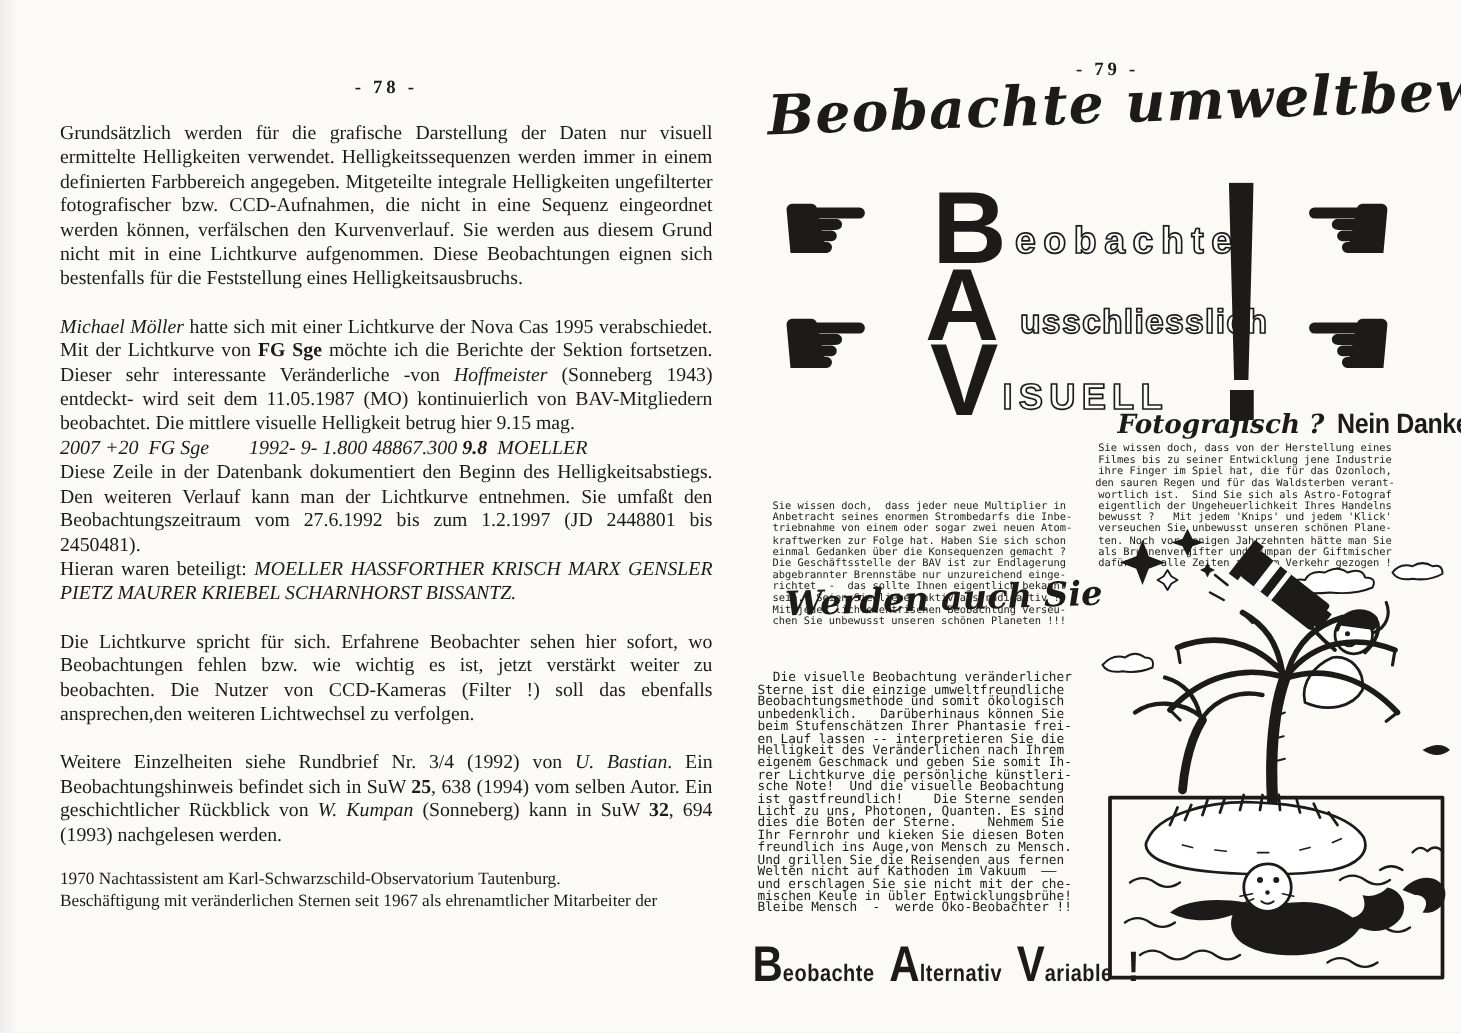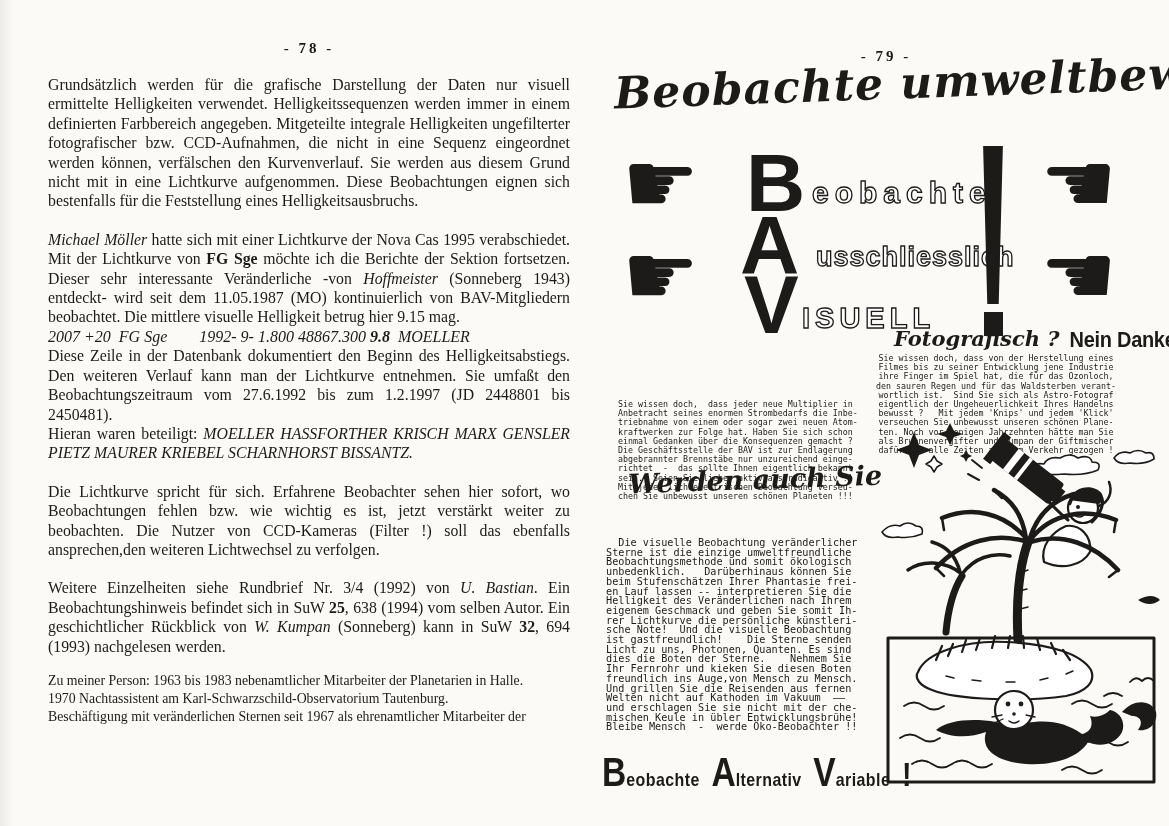--- a/index.html
+++ b/index.html
@@ -4,21 +4,21 @@
 <style>
   :root{ --ink:#1c1b19; --paper:#fbfaf7; }
   *{ margin:0; padding:0; box-sizing:border-box; }
   html,body{ width:1169px; height:826px; }
   body{ background:#eceae6; font-family:"Liberation Serif", serif; color:var(--ink); overflow:hidden; }
   .sheet{ position:relative; width:1169px; height:826px; background:var(--paper);
           background-image:linear-gradient(90deg, rgba(0,0,0,.06) 0, rgba(0,0,0,0) 14px); }
   .page{ position:absolute; top:0; height:826px; }
   
   .page-left{ left:48px; width:522px; }
-  .pageno{ text-align:center; font-size:15px; letter-spacing:3px; font-weight:bold; margin-top:40px; }
+  .pageno{ text-align:center; font-size:15px; letter-spacing:3px; font-weight:bold; margin-top:62px; }
   .body-p{ font-size:15.8px; line-height:19.4px; text-align:justify; }
   .mt{ margin-top:19px; }
   .p1{ margin-top:18px; }
   .dataline{ font-size:16px; line-height:19.4px; font-style:italic; white-space:pre-wrap; }
   .dataline b{ font-weight:bold; }
   .bio{ margin-top:16px; font-size:13.8px; line-height:18px; }
   .bio-last{ display:flex; justify-content:space-between; align-items:baseline; }
   .sig{ font-size:19.5px; letter-spacing:.5px; padding-right:6px; }
   
   .page-right{ left:588px; width:581px; font-family:"Liberation Sans", sans-serif; }
@@ -76,21 +76,20 @@
 
     <p class="body-p">Diese Zeile in der Datenbank dokumentiert den Beginn des Helligkeitsabstiegs. Den weiteren Verlauf  kann man der Lichtkurve entnehmen. Sie umfaßt den Beobachtungszeitraum vom 27.6.1992 bis zum  1.2.1997 (JD 2448801 bis 2450481).</p>
 
     <p class="body-p"><span>Hieran waren beteiligt: </span><i>MOELLER HASSFORTHER KRISCH MARX GENSLER PIETZ MAURER KRIEBEL SCHARNHORST BISSANTZ.</i></p>
 
     <p class="body-p mt">Die Lichtkurve spricht für sich. Erfahrene Beobachter sehen hier sofort, wo Beobachtungen fehlen bzw. wie wichtig es ist, jetzt verstärkt weiter zu beobachten. Die Nutzer von CCD-Kameras (Filter !) soll das ebenfalls ansprechen,den weiteren Lichtwechsel zu verfolgen.</p>
 
     <p class="body-p mt"><span>Weitere Einzelheiten siehe Rundbrief  Nr. 3/4 (1992) von </span><i>U. Bastian</i><span>. Ein Beobachtungshinweis befindet sich in SuW </span><b>25</b><span>, 638 (1994) vom selben Autor. Ein geschichtlicher Rückblick von </span><i>W. Kumpan</i><span> (Sonneberg) kann in SuW </span><b>32</b><span>, 694 (1993) nachgelesen werden.</span></p>
 
     <div class="bio">
-      <div>Zu meiner Person: 1963 bis 1983 nebenamtlicher Mitarbeiter der Planetarien in Halle.</div>
       <div>1970 Nachtassistent am Karl-Schwarzschild-Observatorium Tautenburg.</div>
       <div>Beschäftigung mit veränderlichen Sternen seit 1967 als ehrenamtlicher Mitarbeiter der</div>
     </div>
   </section>
 
   <section class="page page-right">
     <div class="abs pageno-r">- 79 -</div>
     <div class="abs big-title">Beobachte umweltbewusst!</div>
 
     <div class="abs hand hl1">☛</div>

